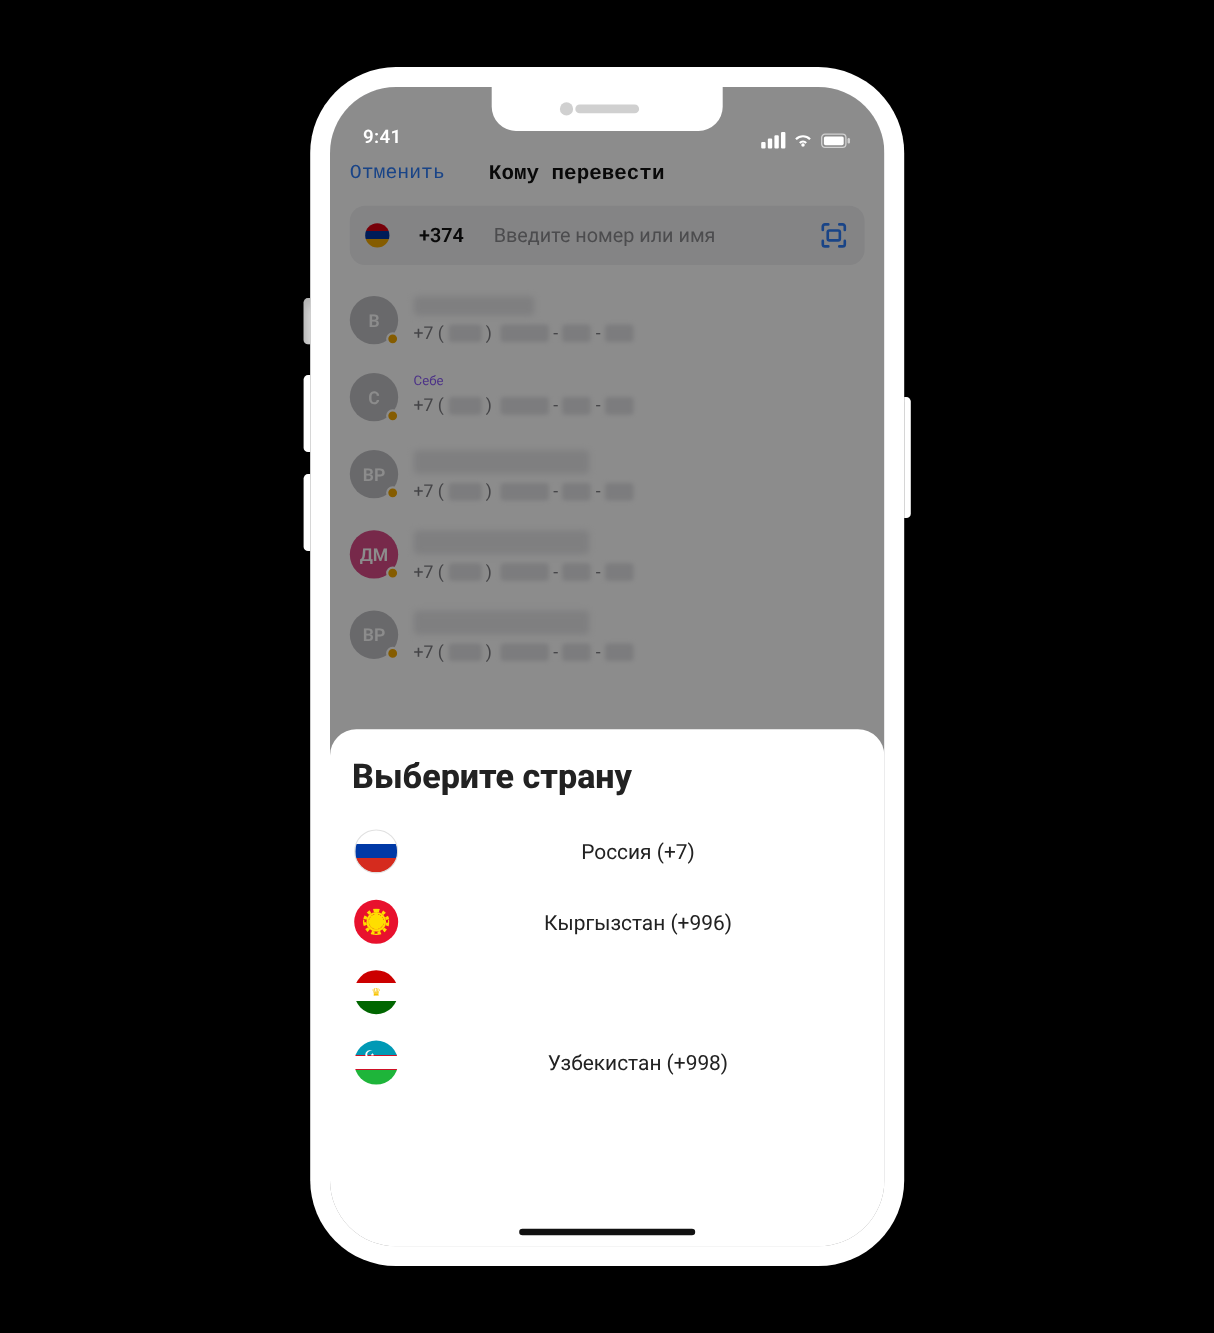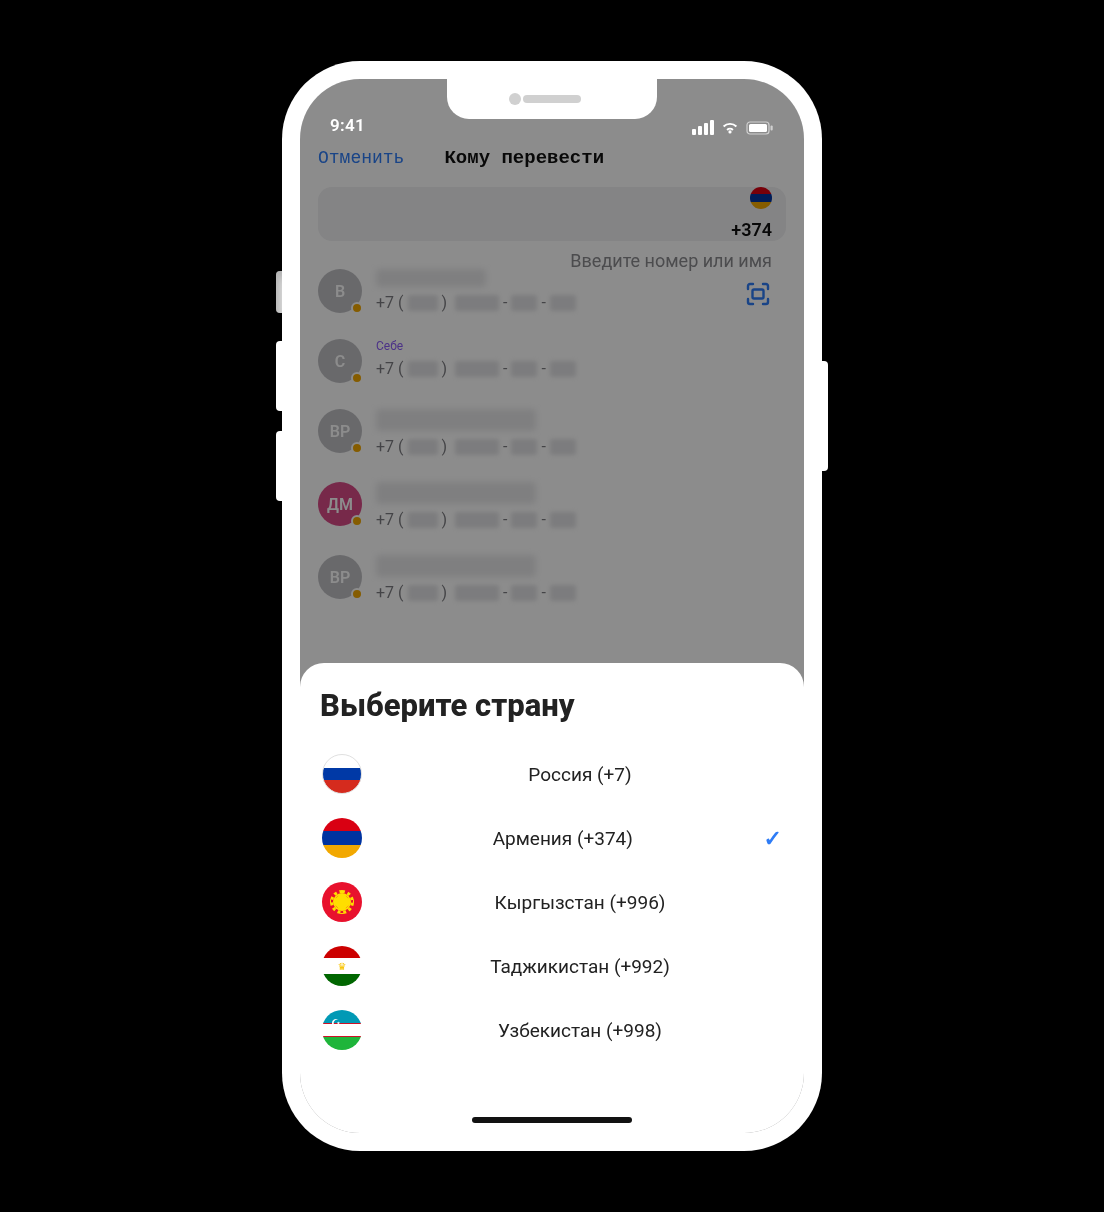--- a/index.html
+++ b/index.html
@@ -105,24 +105,23 @@
     font-family:Liberation Mono, monospace;
   }
   .nav-cancel { color:#2e7cf6; font-size:18px; }
   .nav-title  { flex:0 1 auto; font-weight:700; font-size:19px; color:#111; margin-left:28px;}
   .search-field {
     margin:4px 18px 18px;
     height:54px;
     background:#f0f0f2;
     border-radius:14px;
     display:flex;
-    align-items:flex-end;
+    align-items:center;
     padding:0 14px;
-    gap:10px;
-    flex-direction:column;
+    gap:27px;
   }
   .search-flag {
     width:22px; height:22px; border-radius:50%;
     background: linear-gradient(#d90012 33.33%, #0033a0 33.33% 66.66%, #f2a800 66.66%);
     flex:0 0 auto;
   }
   .search-code { font-size:18px; font-weight:600; color:#111; }
   .search-placeholder { font-size:18px; color:#8a8a8e; flex:1; }
   .search-scan {
     width:28px; height:28px; color:#2e7cf6;
@@ -376,31 +375,25 @@
     <div class="dimmer"></div>
 
     <div class="sheet">
       <div class="sheet-title">Выберите страну</div>
 
       <div class="country-row">
         <div class="flag ru"></div>
         <div class="country-label">Россия (+7)</div>
       </div>
       <div class="country-row">
-        <div class="flag am"></div>
-        <div class="country-label">Армения (+374)</div>
-        <div class="check">✓</div>
-      </div>
-      <div class="country-row">
         <div class="flag kg"></div>
         <div class="country-label">Кыргызстан (+996)</div>
       </div>
       <div class="country-row">
         <div class="flag tj"></div>
-        <div class="country-label">Таджикистан (+992)</div>
       </div>
       <div class="country-row">
         <div class="flag uz"></div>
         <div class="country-label">Узбекистан (+998)</div>
       </div>
     </div>
 
     <div class="home-indicator"></div>
   </div>
 </div>

